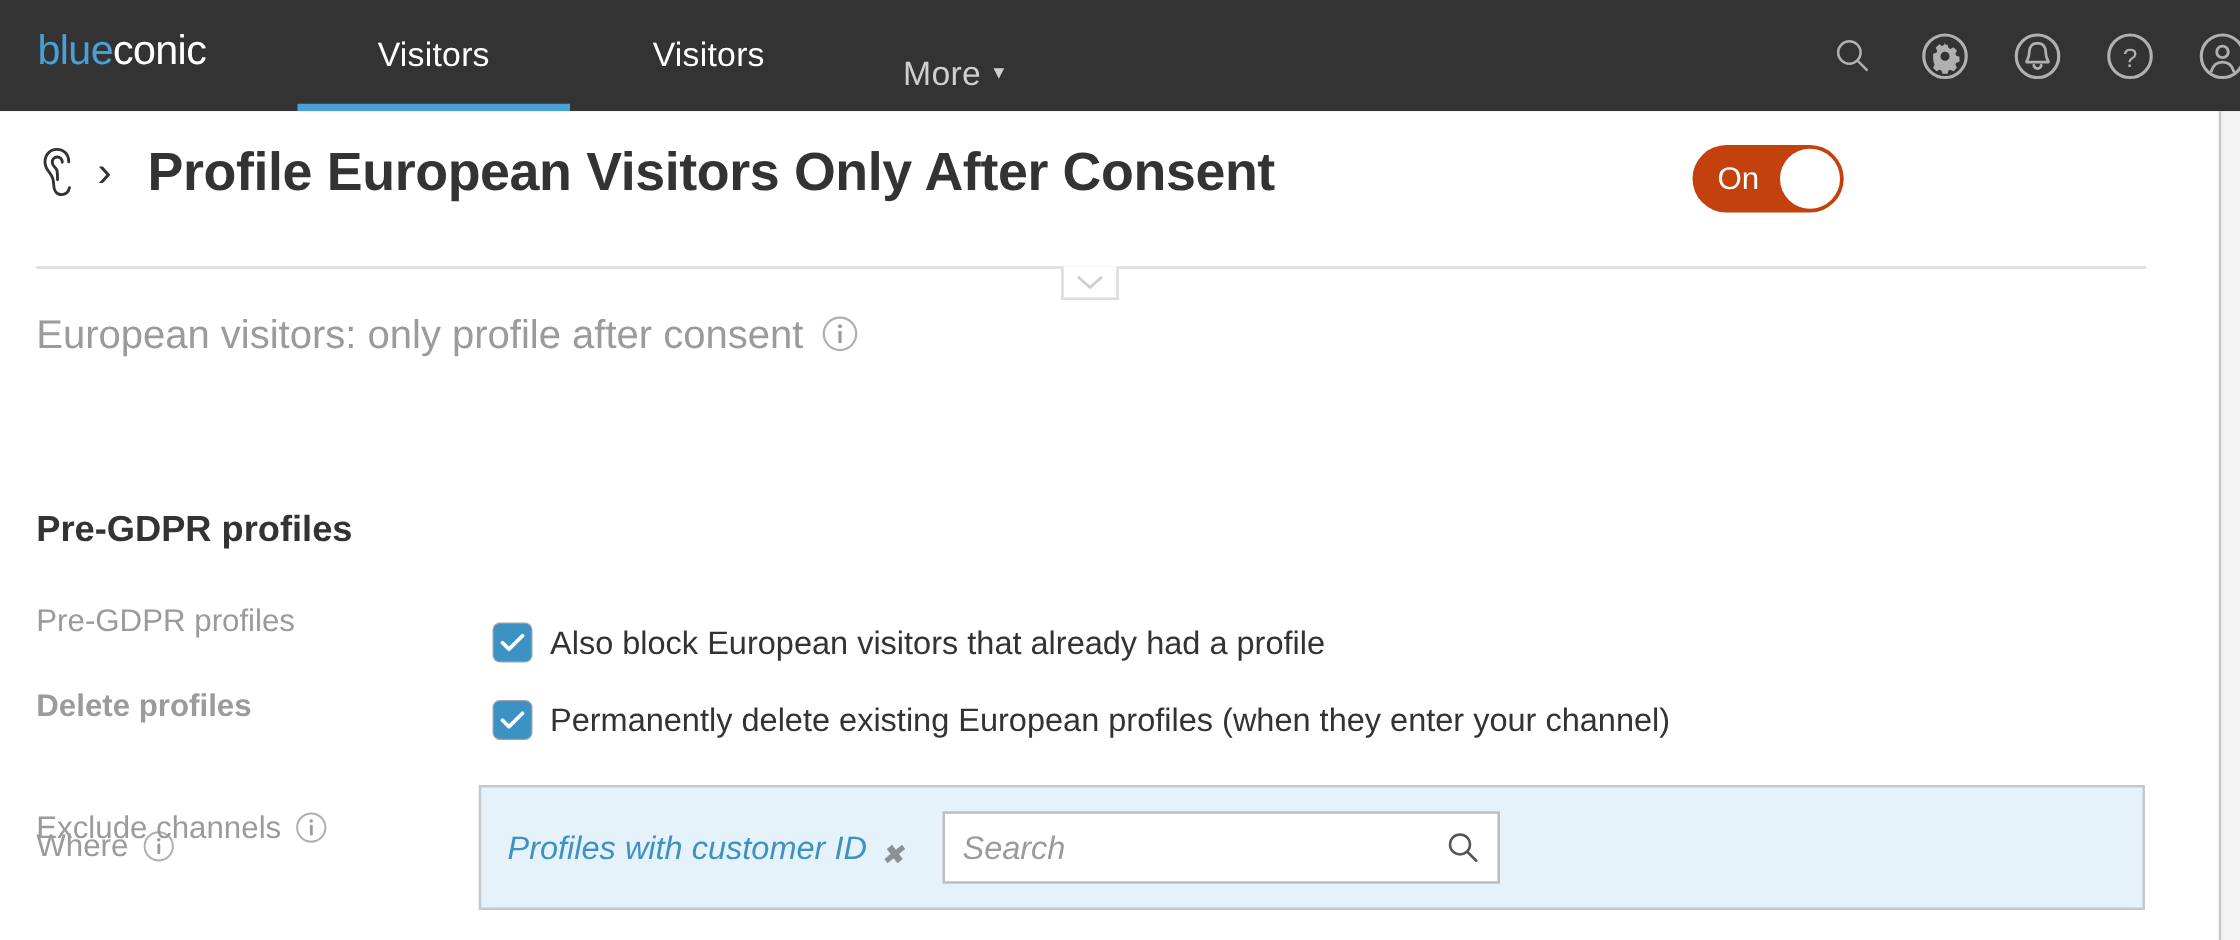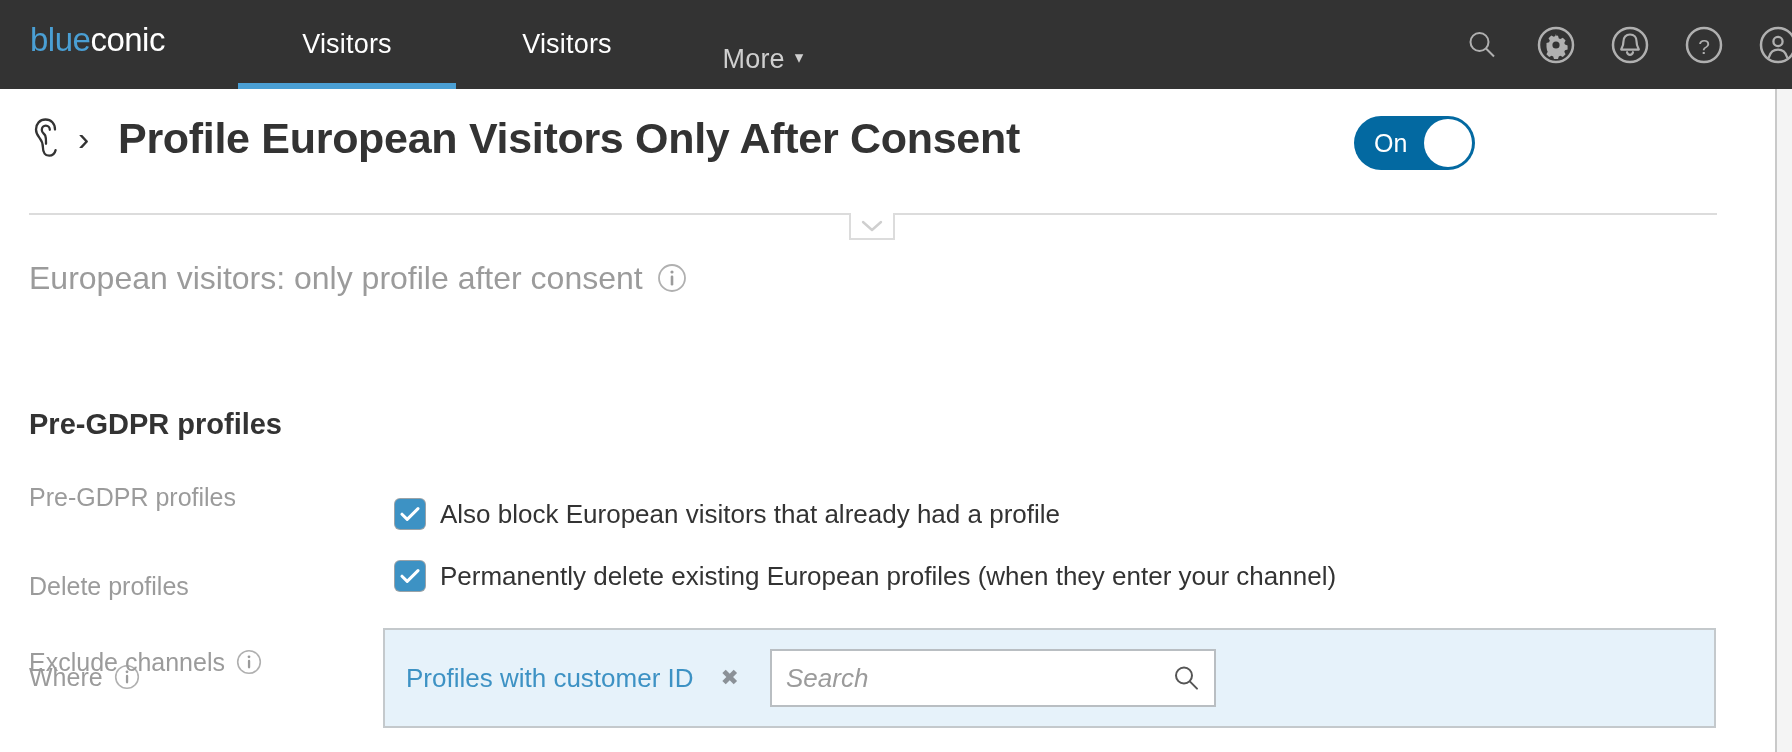--- a/index.html
+++ b/index.html
@@ -133,21 +133,21 @@
     white-space: nowrap;
     line-height: 58px;
   }
 
   .toggle {
     position: absolute;
     right: 300px;
     top: 27px;
     width: 121px;
     height: 54px;
-    background: #0369a1;
+    background: #c2410c;
     border-radius: 27px;
     cursor: pointer;
     display: flex;
     align-items: center;
   }
   .toggle-label {
     position: absolute;
     left: 20px;
     color: #ffffff;
     font-size: 25px;
@@ -212,21 +212,21 @@
     box-sizing: border-box;
     display: flex;
     align-items: center;
     justify-content: center;
     cursor: pointer;
   }
 
   
   .subtitle {
     position: absolute;
-    top: 258px;
+    top: 247px;
     left: 29px;
     display: flex;
     align-items: center;
     gap: 14px;
   }
   .subtitle-text {
     font-size: 32px;
     color: #9b9b9b;
     white-space: nowrap;
     line-height: 40px;
@@ -314,23 +314,24 @@
     height: 100px;
     background: #e6f2fa;
     border: 2px solid #c4c9cc;
     box-sizing: border-box;
     display: flex;
     align-items: center;
   }
   .tag {
     margin-left: 21px;
     display: flex;
-    align-items: center;
-    gap: 27px;
-    cursor: pointer;
+    align-items: flex-end;
+    gap: 11px;
+    cursor: pointer;
+    font-style: italic;
   }
   .tag-label {
     font-size: 26px;
     color: #3d92c4;
     line-height: 34px;
     white-space: nowrap;
   }
   .tag-remove {
     font-size: 22px;
     color: #8b9197;
@@ -516,21 +517,21 @@
 </div>
 <div class="checkbox-row" style="top:497px;">
   <span class="checkbox">
     <svg width="20" height="16" viewBox="0 0 20 16" fill="none">
       <path d="M2 8.2l5.2 5.2L18 2.6" stroke="#ffffff" stroke-width="3" stroke-linecap="round" stroke-linejoin="round"></path>
     </svg>
   </span>
   <span class="checkbox-label">Also block European visitors that already had a profile</span>
 </div>
 
-<div class="row-label" style="top:569px;">
+<div class="row-label" style="top:548px;font-weight:bold;">
   <span>Delete profiles</span>
 </div>
 <div class="checkbox-row" style="top:559px;">
   <span class="checkbox">
     <svg width="20" height="16" viewBox="0 0 20 16" fill="none">
       <path d="M2 8.2l5.2 5.2L18 2.6" stroke="#ffffff" stroke-width="3" stroke-linecap="round" stroke-linejoin="round"></path>
     </svg>
   </span>
   <span class="checkbox-label">Permanently delete existing European profiles (when they enter your channel)</span>
 </div>

